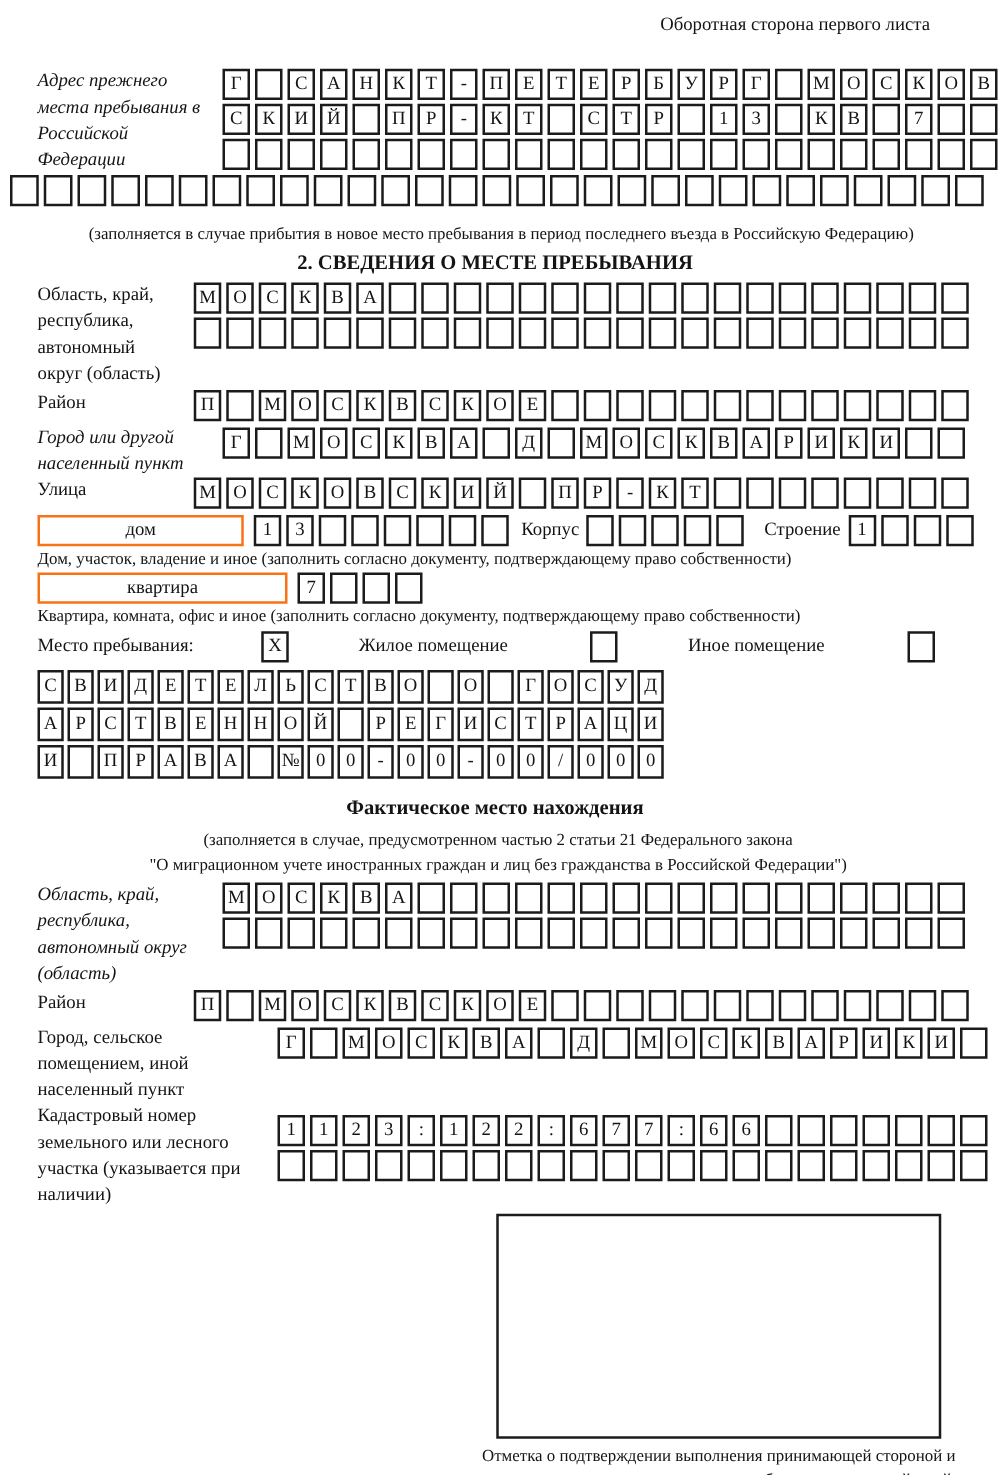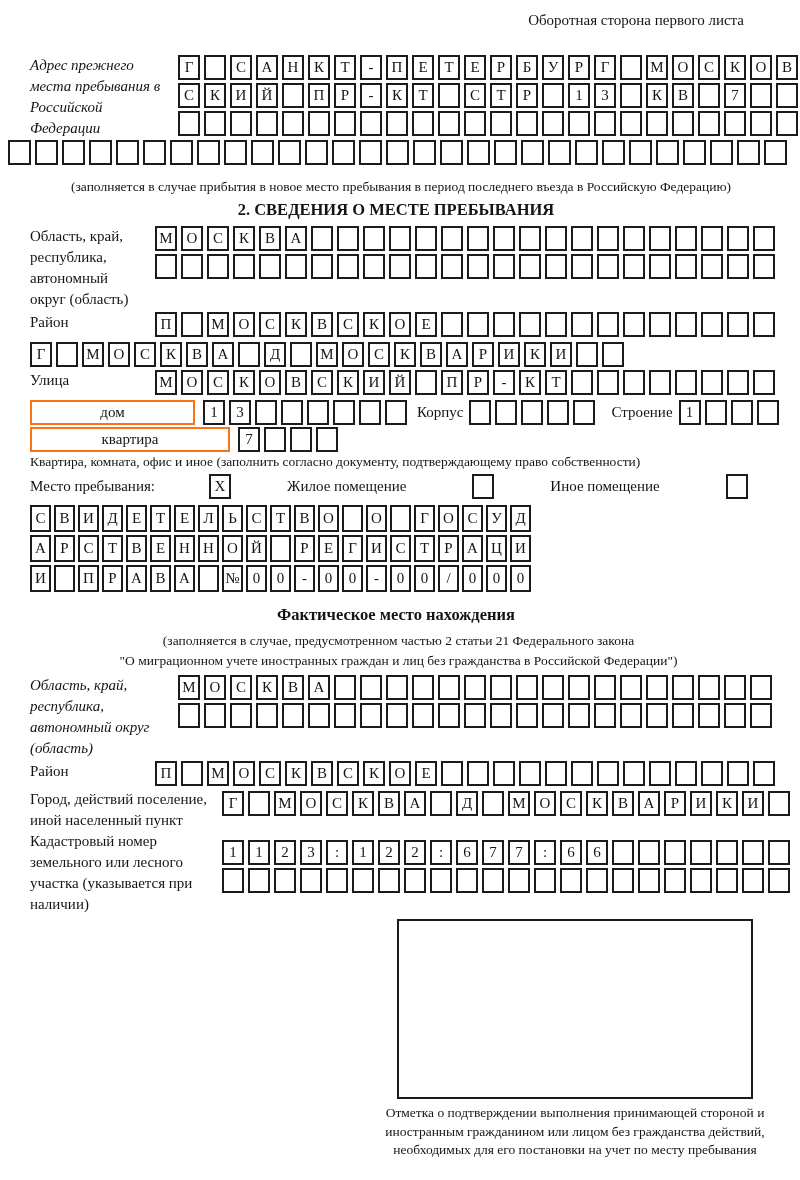--- a/index.html
+++ b/index.html
@@ -272,20 +272,21 @@
           <span class="cbox"></span>
           <span class="cbox"></span>
           <span class="cbox"></span>
           <span class="cbox"></span>
           <span class="cbox"></span>
         </div>
       </div>
   </div>
 
   <div class="field">
+    <div class="flabel w148">Город или другой населенный пункт</div>
     <div class="rows" style="padding-top:2px;">
         <div class="boxrow">
           <span class="cbox">Г</span>
           <span class="cbox"></span>
           <span class="cbox">М</span>
           <span class="cbox">О</span>
           <span class="cbox">С</span>
           <span class="cbox">К</span>
           <span class="cbox">В</span>
           <span class="cbox">А</span>
@@ -362,20 +363,21 @@
         <span class="cbox"></span>
       </span>
     <span class="inline-label" style="padding-left:12px;">Строение</span>
     <span class="boxrow" style="margin-bottom:0;">
         <span class="cbox">1</span>
         <span class="cbox"></span>
         <span class="cbox"></span>
         <span class="cbox"></span>
       </span>
   </div>
+  <div class="note-left">Дом, участок, владение и иное (заполнить согласно документу, подтверждающему право собственности)</div>
 
   <div class="inline-row">
     <span class="widebox wb200">квартира</span>
     <span class="gap8"></span>
     <span class="boxrow" style="margin-bottom:0;">
         <span class="cbox">7</span>
         <span class="cbox"></span>
         <span class="cbox"></span>
         <span class="cbox"></span>
       </span>
@@ -552,21 +554,21 @@
           <span class="cbox"></span>
           <span class="cbox"></span>
           <span class="cbox"></span>
           <span class="cbox"></span>
           <span class="cbox"></span>
         </div>
       </div>
   </div>
 
   <div class="field">
-    <div class="flabel w192">Город, действий поселение, иной населенный пункт</div>
+    <div class="flabel w192">Город, сельское помещением, иной населенный пункт</div>
     <div class="rows" style="padding-top:2px;">
         <div class="boxrow">
           <span class="cbox">Г</span>
           <span class="cbox"></span>
           <span class="cbox">М</span>
           <span class="cbox">О</span>
           <span class="cbox">С</span>
           <span class="cbox">К</span>
           <span class="cbox">В</span>
           <span class="cbox">А</span>

